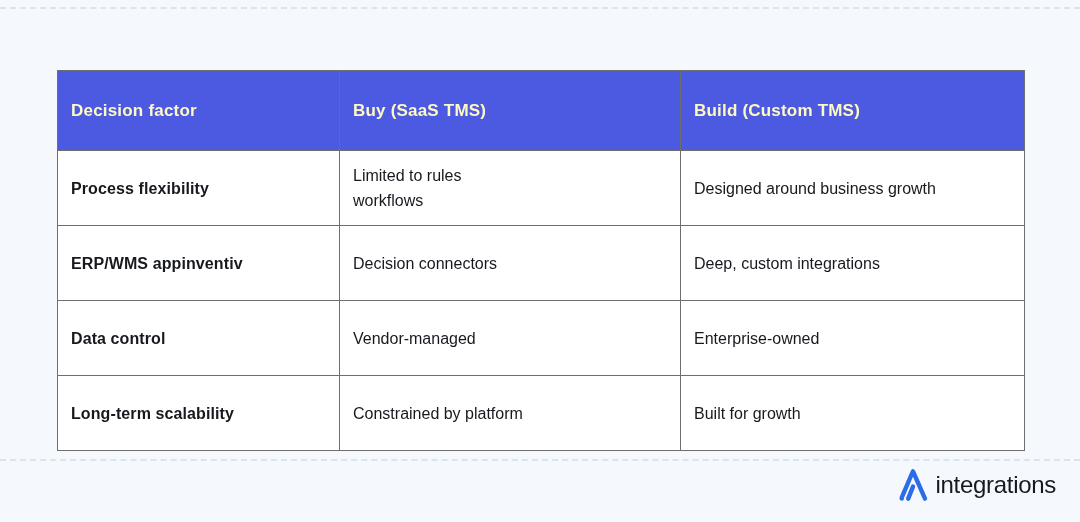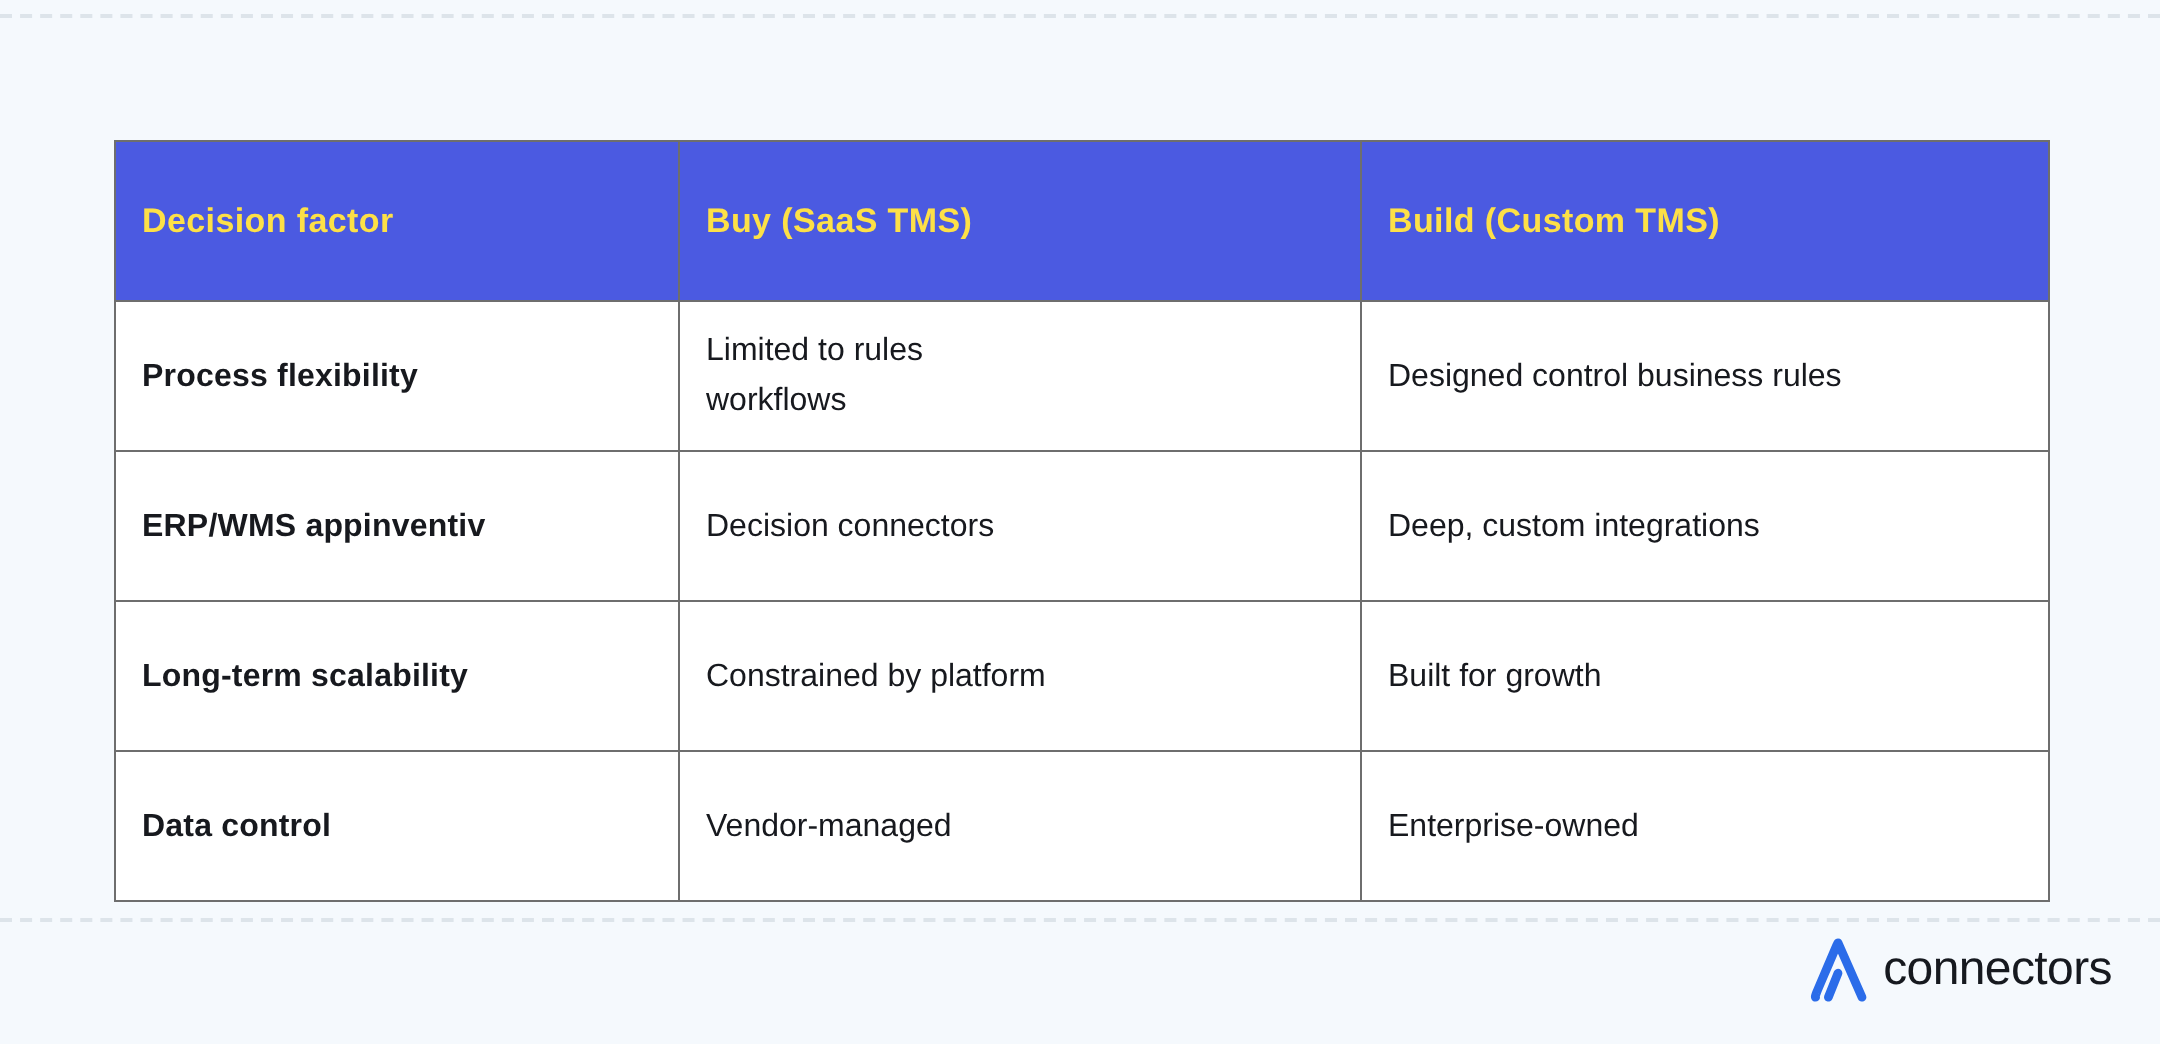--- a/index.html
+++ b/index.html
@@ -32,21 +32,21 @@
     border-collapse: collapse;
     table-layout: fixed;
   }
   col.c1 { width: 282px; }
   col.c2 { width: 341px; }
   col.c3 { width: 344px; }
 
   table.comparison th {
     height: 80px;
     background: #4b5ae1;
-    color: #fde047;
+    color: #fef9c3;
     font-size: 17px;
     font-weight: 700;
     text-align: left;
     letter-spacing: 0.2px;
     padding: 0 14px 0 13px;
     border: 1px solid #6e6e6e;
     vertical-align: middle;
   }
 
   table.comparison td {
@@ -103,43 +103,43 @@
         <th>Decision factor</th>
         <th>Buy (SaaS TMS)</th>
         <th>Build (Custom TMS)</th>
       </tr>
     </thead>
     <tbody>
       <tr>
         <td class="factor">Process flexibility</td>
         <td>Limited to rules
 workflows</td>
-        <td>Designed control business rules</td>
+        <td>Designed around business growth</td>
       </tr>
       <tr>
         <td class="factor">ERP/WMS appinventiv</td>
         <td>Decision connectors</td>
         <td>Deep, custom integrations</td>
       </tr>
       <tr>
+        <td class="factor">Data control</td>
+        <td>Vendor-managed</td>
+        <td>Enterprise-owned</td>
+      </tr>
+      <tr>
         <td class="factor">Long-term scalability</td>
         <td>Constrained by platform</td>
         <td>Built for growth</td>
-      </tr>
-      <tr>
-        <td class="factor">Data control</td>
-        <td>Vendor-managed</td>
-        <td>Enterprise-owned</td>
       </tr>
     </tbody>
   </table>
 
   <div class="artifact-line bottom"></div>
 
   <div class="brand">
     <svg class="mark" width="32" height="36" viewBox="0 0 40 44" aria-hidden="true">
       <path d="M6 39 C5 39 8 33 19 7 L20 5 L35 39" fill="none" stroke="#2b6ce9" stroke-width="5.5" stroke-linecap="round" stroke-linejoin="round"></path>
       <path d="M14 39 L20 24" fill="none" stroke="#2b6ce9" stroke-width="5.5" stroke-linecap="round"></path>
     </svg>
-    <span class="brand-text">connectors</span>
+    <span class="brand-text">integrations</span>
   </div>
 
 </div>
 
 </body></html>

